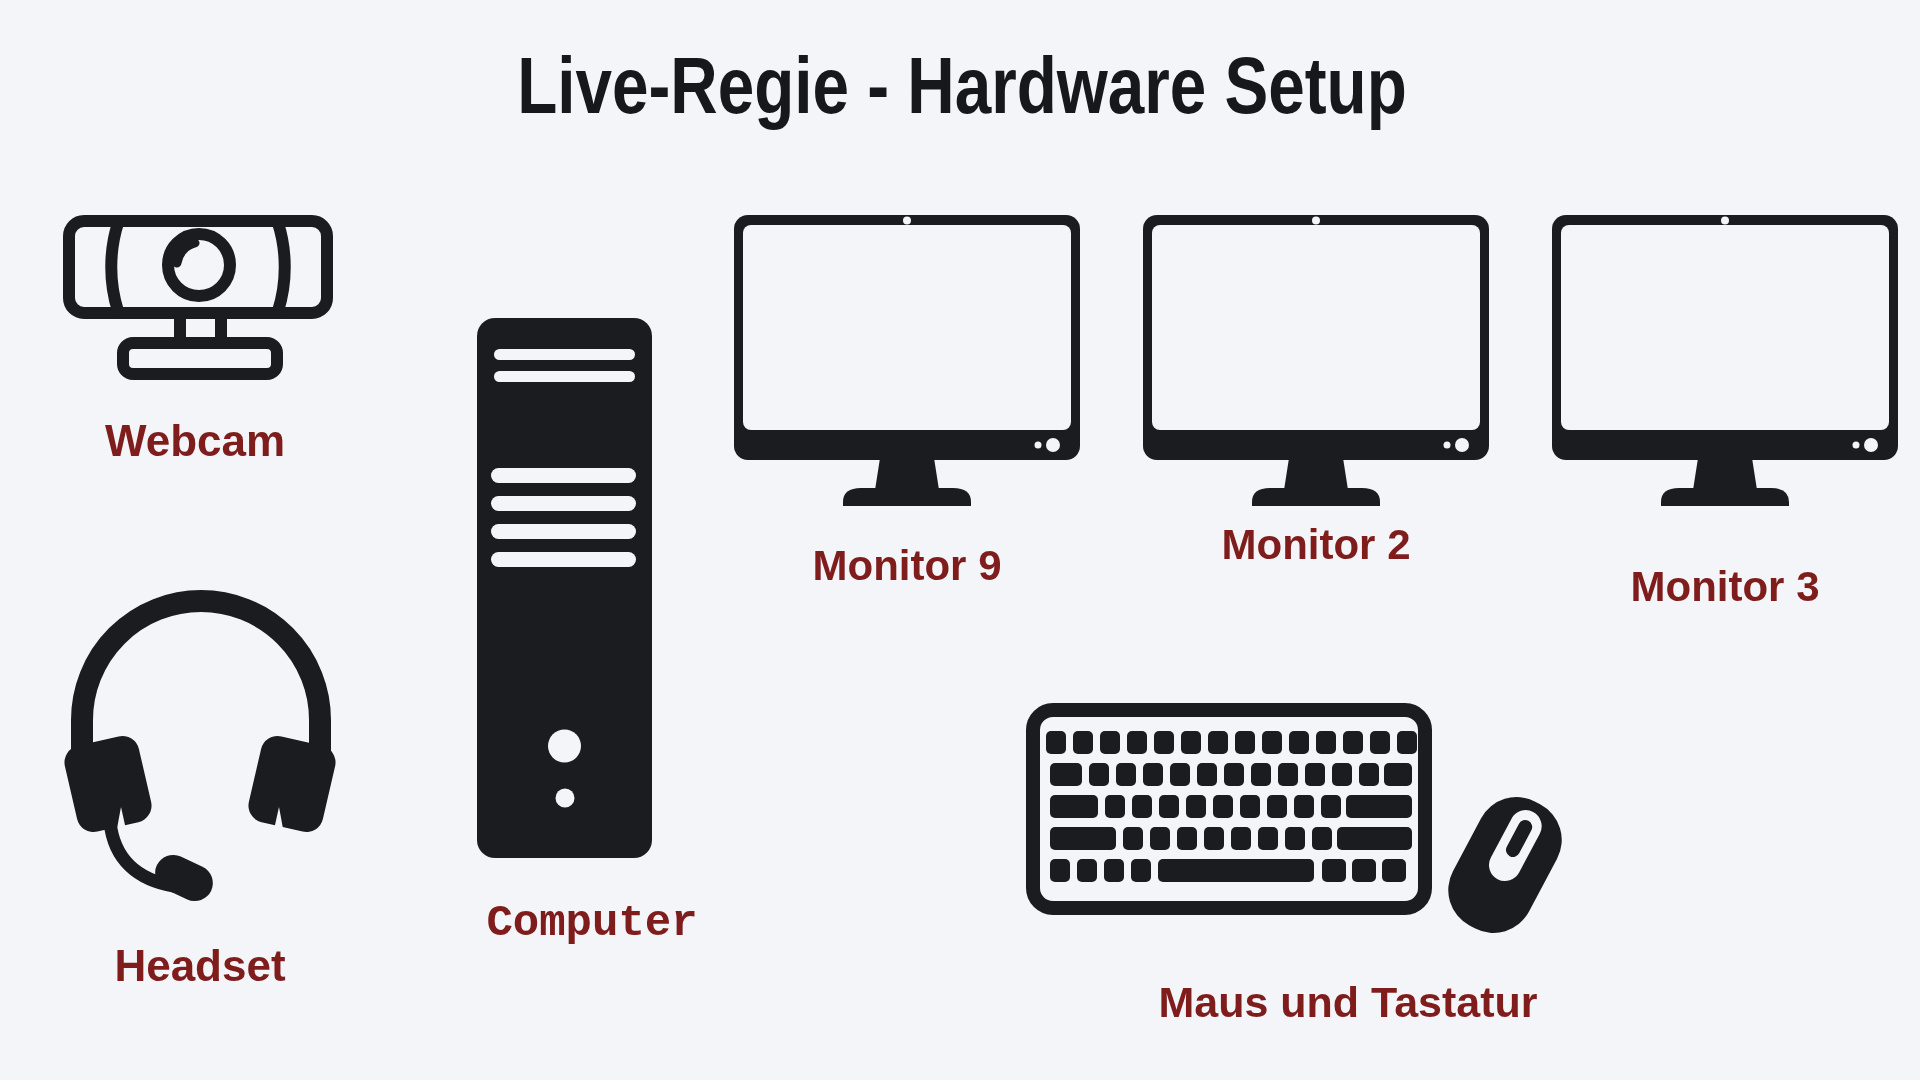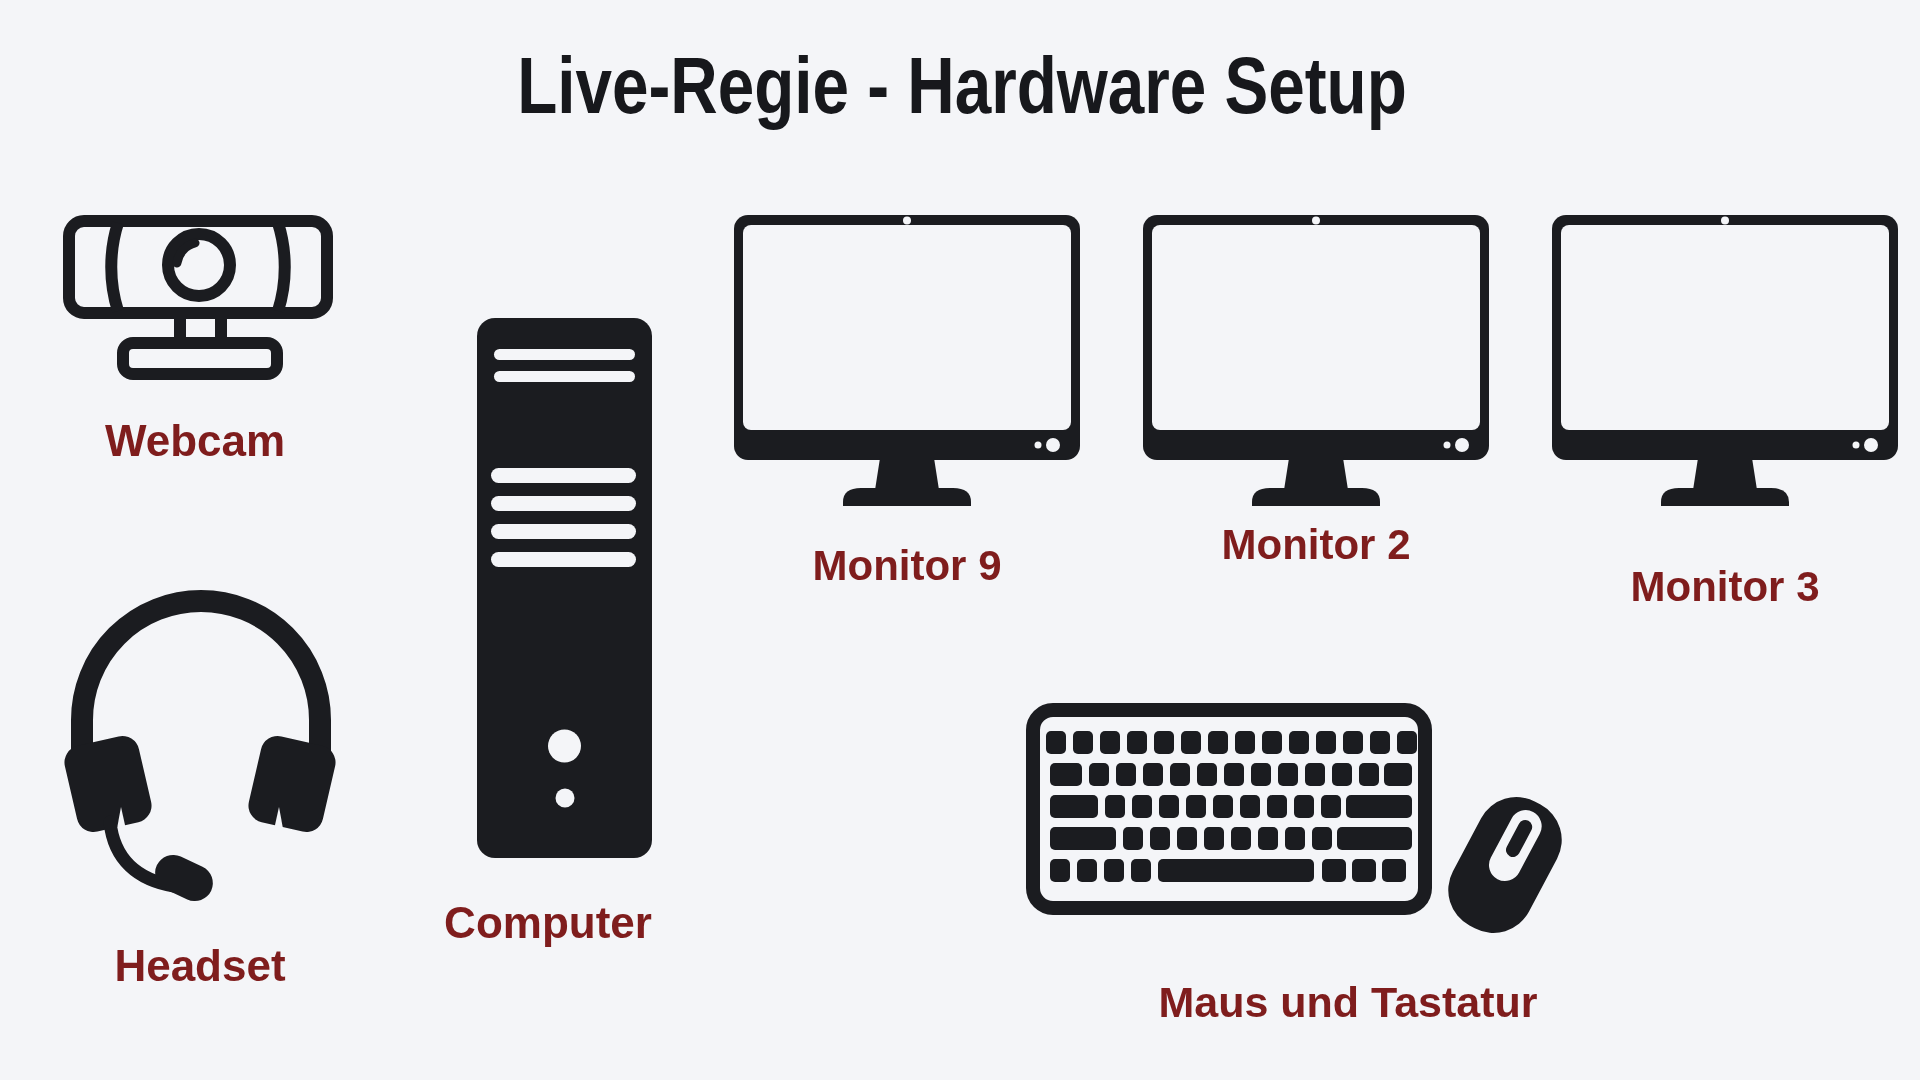--- a/index.html
+++ b/index.html
@@ -68,21 +68,21 @@
     <rect class="ink" x="0" y="2" width="175" height="540" rx="18"></rect>
     <rect class="paper" x="17" y="33" width="141" height="11" rx="5.5"></rect>
     <rect class="paper" x="17" y="55" width="141" height="11" rx="5.5"></rect>
     <rect class="paper" x="14" y="152" width="145" height="15" rx="7.5"></rect>
     <rect class="paper" x="14" y="180" width="145" height="15" rx="7.5"></rect>
     <rect class="paper" x="14" y="208" width="145" height="15" rx="7.5"></rect>
     <rect class="paper" x="14" y="236" width="145" height="15" rx="7.5"></rect>
     <circle class="paper" cx="87.5" cy="430" r="16.5"></circle>
     <circle class="paper" cx="88" cy="482" r="9.5"></circle>
   </svg>
-  <div class="abs label" style="left:548px;top:901px;">Computer</div>
+  <div class="abs label" style="left:592px;top:901px;font-family:Liberation Mono, monospace;">Computer</div>
 
   <svg class="abs" style="left:734px;top:215px;" width="346" height="292" viewBox="0 0 346 292">
     <rect class="ink" x="0" y="0" width="346" height="245" rx="14"></rect>
     <rect class="paper" x="9" y="10" width="328" height="205" rx="8"></rect>
     <circle class="paper" cx="173" cy="5.5" r="4"></circle>
     <circle class="paper" cx="304" cy="230" r="3.5"></circle>
     <circle class="paper" cx="319" cy="230" r="7"></circle>
     <path class="ink" d="M146 243 L200 243 L205 275 L141 275 Z"></path>
     <path class="ink" d="M109 291 L109 287 Q109 273 127 273 L219 273 Q237 273 237 287 L237 291 Z"></path>
   </svg>

